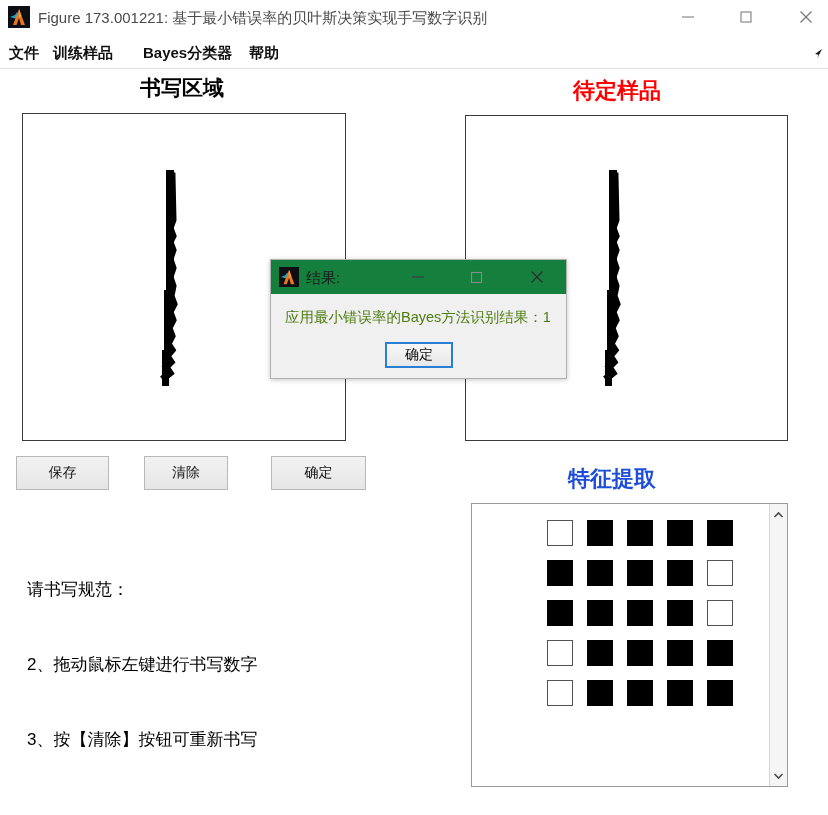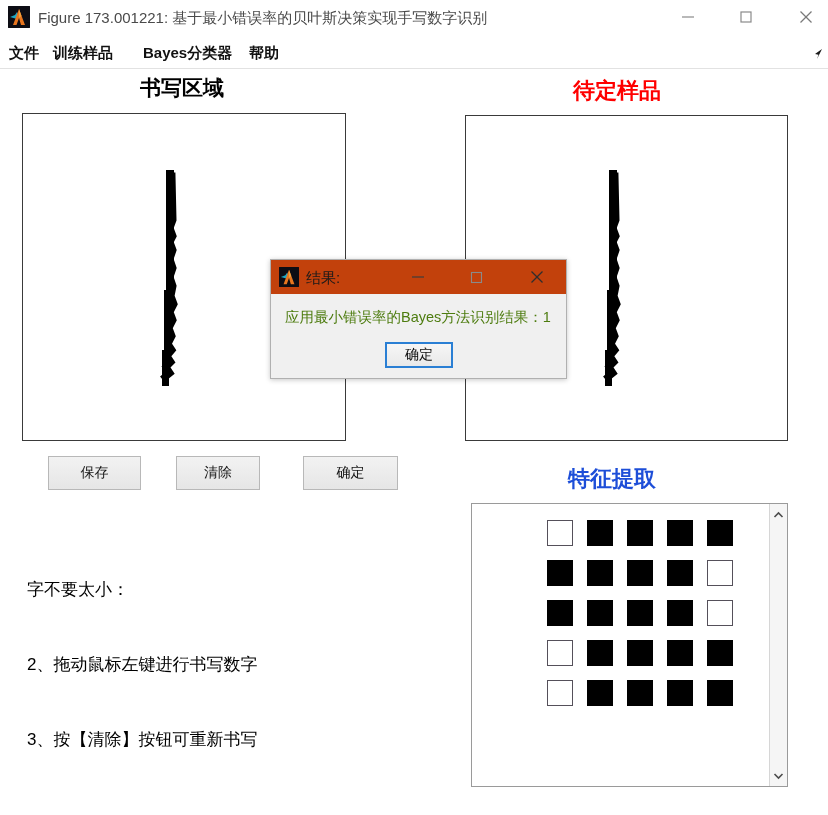--- a/index.html
+++ b/index.html
@@ -134,21 +134,20 @@
     border: 1px solid #b8b8b8;
     box-sizing: border-box;
     font-family: "Liberation Sans", "DejaVu Sans", sans-serif;
     font-size: 14px;
     color: #141414;
     display: flex;
     align-items: center;
     justify-content: center;
     padding: 16px;
     cursor: default;
-    margin-left: 32px;
   }
   .btn-save  { left: 16px;  top: 456px; width: 93px; }
   .btn-clear { left: 144px; top: 456px; width: 84px; }
   .btn-ok    { left: 271px; top: 456px; width: 95px; }
 
   
   .notes {
     position: absolute;
     left: 27px; top: 527px;
     width: 400px;
@@ -213,21 +212,21 @@
     width: 297px; height: 120px;
     background: #f0f0f0;
     border: 1px solid #b0b0b0;
     box-sizing: border-box;
     box-shadow: 0 1px 5px rgba(0,0,0,0.22);
   }
   .dlg-titlebar {
     position: absolute;
     left: 0; top: 0;
     width: 100%; height: 35px;
-    background: #c2410c;
+    background: #15803d;
     border-bottom: 1px solid #efefef;
     box-sizing: border-box;
   }
   .dlg-icon {
     position: absolute;
     left: 8px; top: 7px;
     width: 20px; height: 20px;
     background: #0d0d14;
     border-radius: 1px;
     overflow: hidden;
@@ -349,21 +348,21 @@
     <rect x="141" y="174" width="8" height="62" fill="#000000"></rect>
     <rect x="139" y="234" width="7" height="36" fill="#000000"></rect>
   </svg>
 </div>
 
 <button class="btn btn-save">保存</button>
 <button class="btn btn-clear">清除</button>
 <button class="btn btn-ok">确定</button>
 
 <div class="notes">
-  <span class="notes-title">字不要太小：</span>
+  <span class="notes-title">请书写规范：</span>
   <span class="note-line">2、拖动鼠标左键进行书写数字</span>
   <span class="note-line">3、按【清除】按钮可重新书写</span>
   
   
   
   
   
   
   
 </div>

